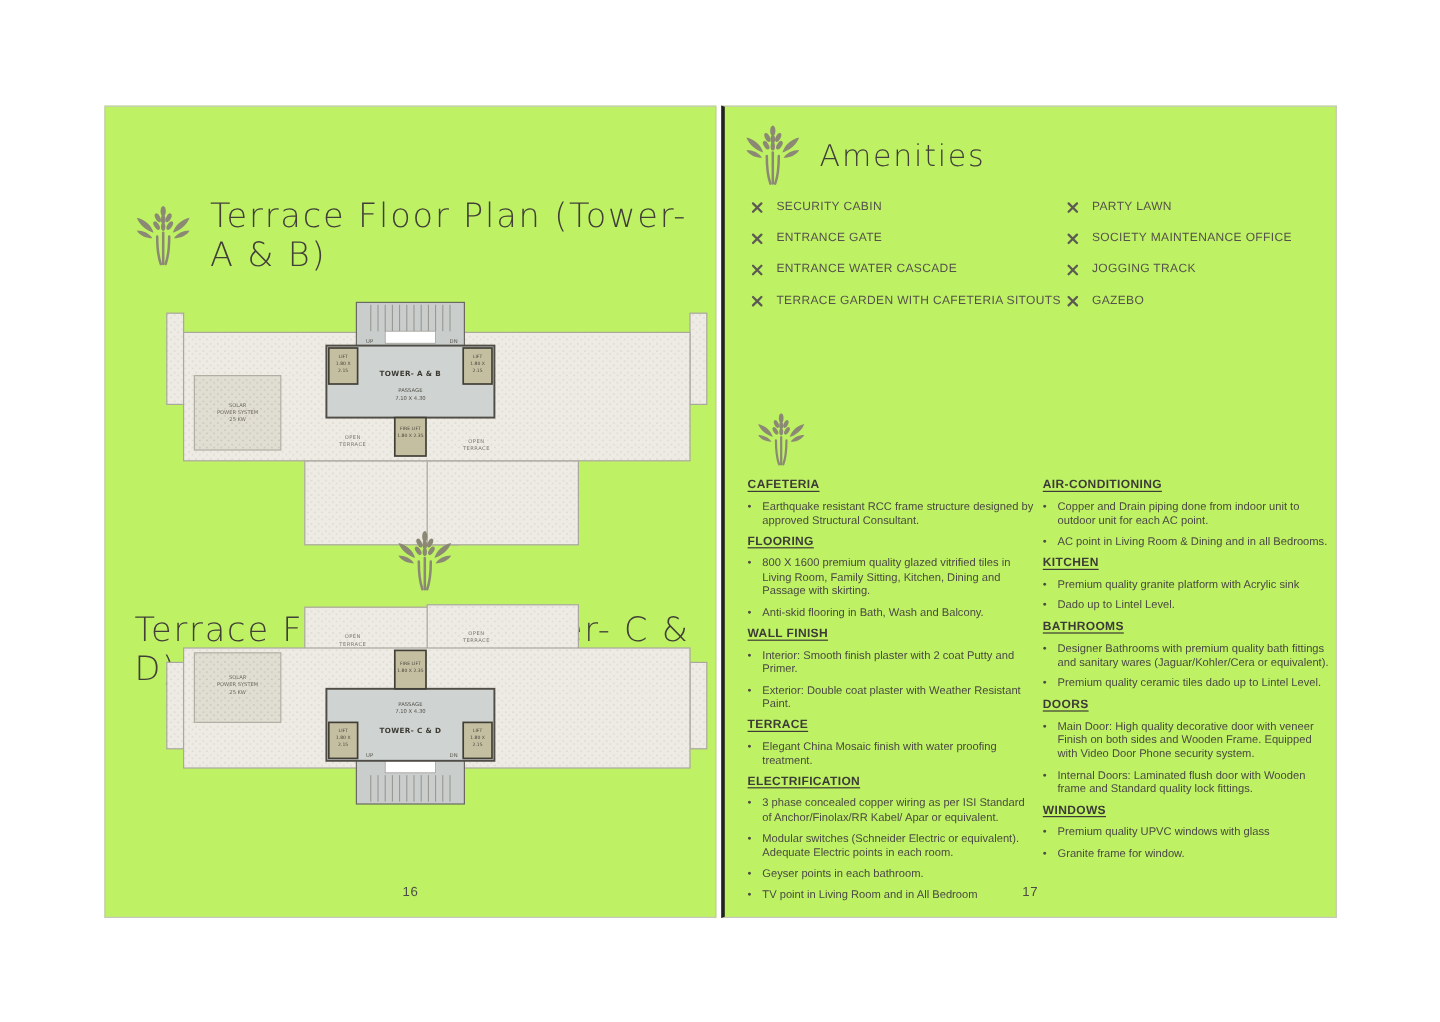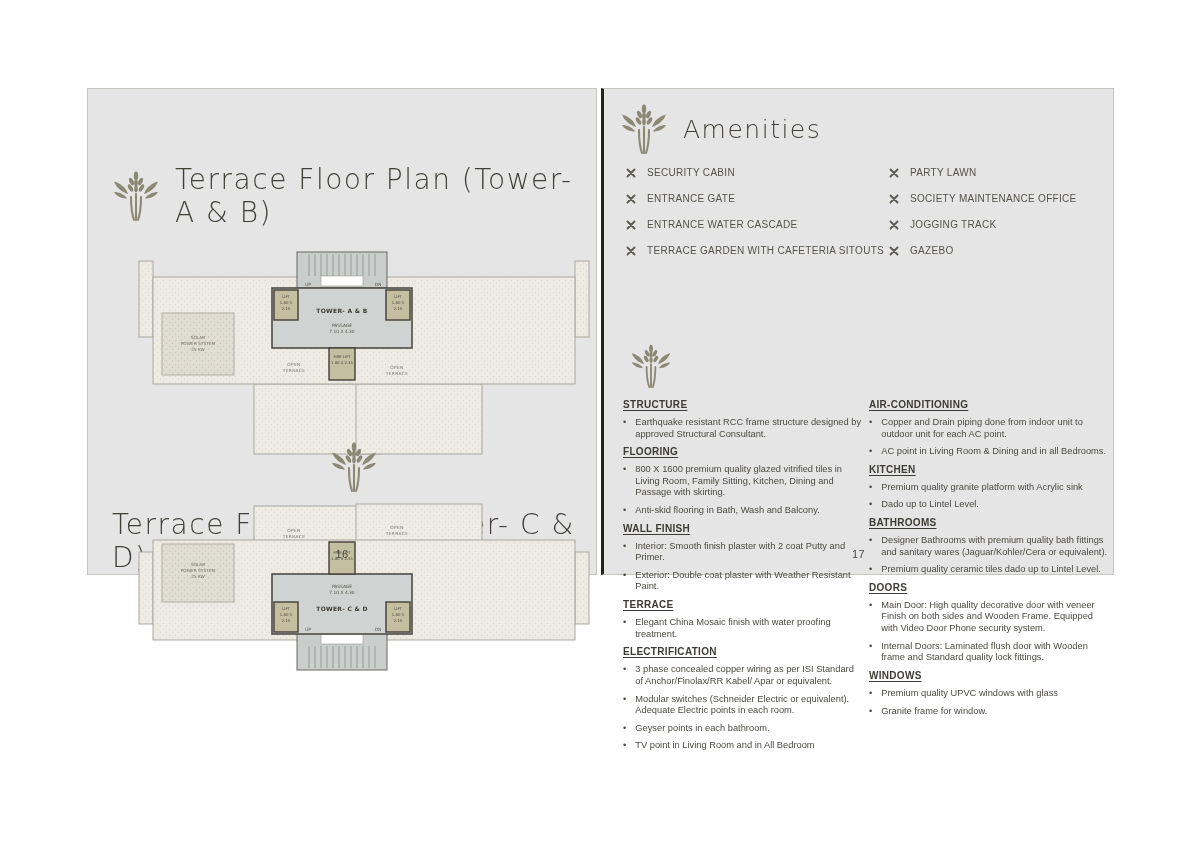--- a/index.html
+++ b/index.html
@@ -1,20 +1,20 @@
 <!DOCTYPE html>
 <html><head>
 <meta charset="utf-8">
 <style>
   * { margin:0; padding:0; box-sizing:border-box; }
   html,body { background:#ffffff; }
   body { font-family:"Liberation Sans", sans-serif; }
   #canvas { position:relative; width:1200px; height:852px; background:#fff; overflow:hidden; }
 
-  .panel { position:absolute; top:88px; height:487px; background:#e5e5e5; border:1px solid #c7c5c0; }
+  .panel { position:absolute; top:88px; height:677px; background:#bef264; border:1px solid #c7c5c0; }
   #left-panel  { left:87px;  width:510px; }
   #right-panel { left:601px; width:513px; border-left:3px solid #232220; }
 
   .page-num { position:absolute; bottom:14px; left:0; width:100%; text-align:center;
               font-size:11px; color:#4c4a45; letter-spacing:0.5px; }
 
   
   .title-row { position:absolute; display:flex; align-items:center; gap:15px; }
   .deco-title { font-family:"DejaVu Sans", sans-serif; font-weight:300; letter-spacing:1.5px;
                 color:#413f38; }
@@ -262,21 +262,21 @@
     </div>
 
     <div class="title-row" style="left:26px; top:254px;">
       <svg class="logo" width="42" height="46">
           <use href="#wheat"></use>
         </svg>
     </div>
 
     <div class="spec-col" id="spec-col-left">
       <div class="spec-section">
-        <div class="spec-heading">STRUCTURE</div>
+        <div class="spec-heading">CAFETERIA</div>
         <div class="spec-bullet">
           <span class="bdot">•</span>
           <span>Earthquake resistant RCC frame structure designed by approved Structural Consultant.</span>
         </div>
       </div>
       <div class="spec-section">
         <div class="spec-heading">FLOORING</div>
         <div class="spec-bullet">
           <span class="bdot">•</span>
           <span>800 X 1600 premium quality glazed vitrified tiles in Living Room, Family Sitting, Kitchen, Dining and Passage with skirting.</span>

